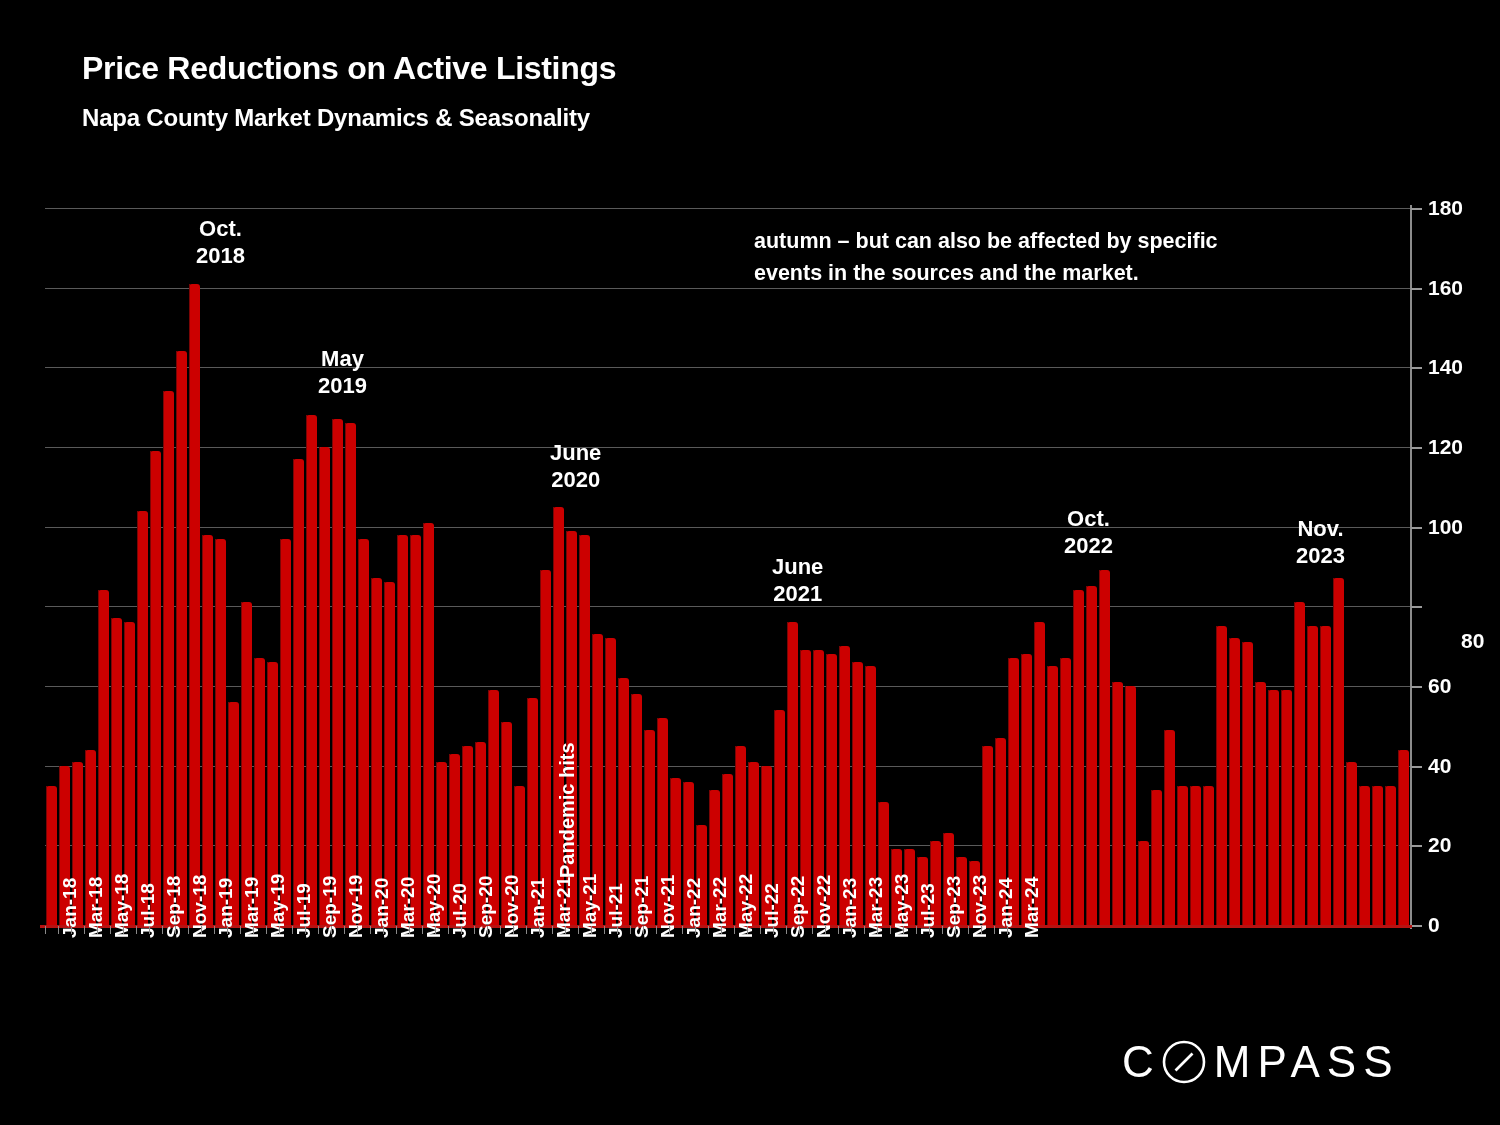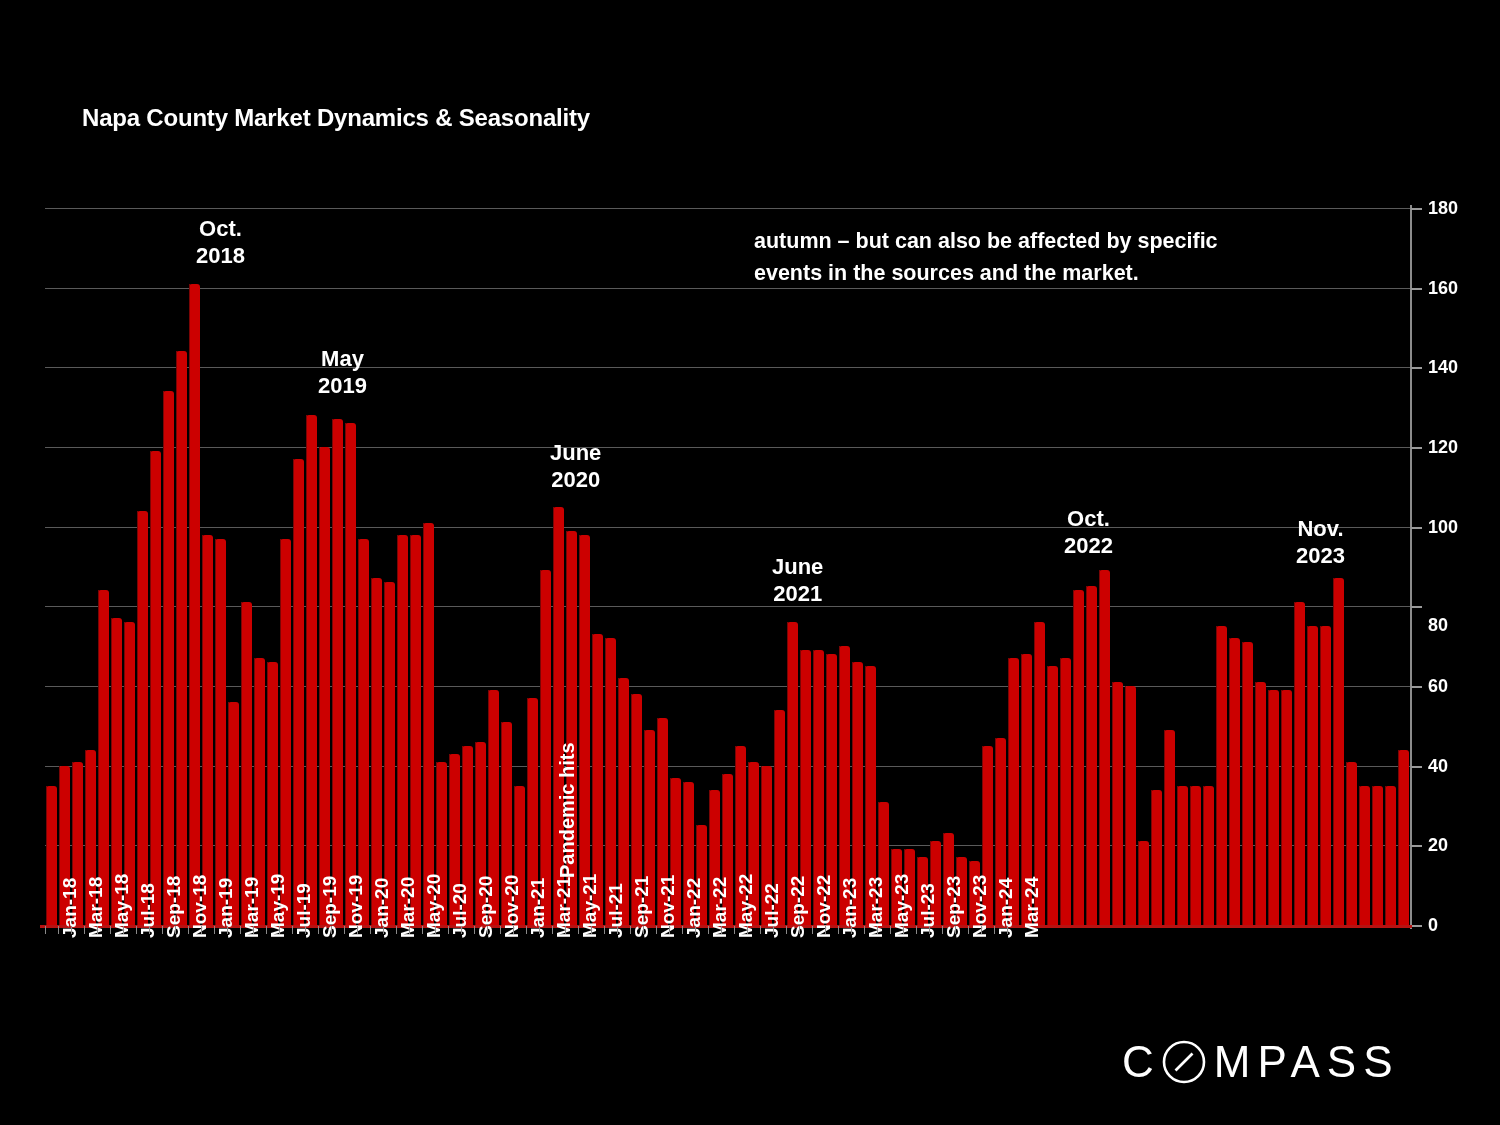--- a/index.html
+++ b/index.html
@@ -7,21 +7,21 @@
   #page{position:relative;width:1500px;height:1125px;background:#000;}
 
   .title{position:absolute;left:82px;top:50px;font-size:32px;font-weight:bold;letter-spacing:-0.3px;color:#fff;white-space:nowrap;}
   .subtitle{position:absolute;left:82px;top:104px;font-size:24px;font-weight:bold;letter-spacing:-0.2px;color:#fff;white-space:nowrap;}
 
   
   #plot{position:absolute;left:45px;top:208px;width:1365px;height:718px;}
   .gridline{position:absolute;left:0;width:100%;height:1px;background:#5a5a5a;}
   .axis-right{position:absolute;left:1410px;top:205px;width:2px;height:724px;background:#8c8c8c;}
   .tick-mark{position:absolute;left:1411px;width:11px;height:2px;background:#9a9a9a;}
-  .ylabel{position:absolute;left:1428px;font-size:18px;font-weight:bold;color:#fff;transform:translateY(-50%);}
+  .ylabel{position:absolute;left:1428px;font-size:21px;font-weight:bold;color:#fff;transform:translateY(-50%);}
   .baseline{position:absolute;left:40px;top:925px;width:1372px;height:3px;background:#b81212;}
 
   .bar{position:absolute;bottom:0;background:#cc0000;border-radius:3px 3px 0 0;}
   .bar::after{content:"";position:absolute;left:0;top:0;bottom:0;width:1px;background:#7a0505;}
 
   .xlabel{position:absolute;font-size:19px;font-weight:bold;color:#fff;transform-origin:left top;transform:rotate(-90deg);white-space:nowrap;}
   .xtick{position:absolute;top:926px;width:1px;height:8px;background:#8a8a8a;}
 
   .callout{position:absolute;font-size:22px;font-weight:bold;line-height:1.22;color:#fff;text-align:center;white-space:pre-line;}
 
@@ -38,20 +38,21 @@
   .source span{display:block;}
 
   .logo{position:absolute;left:1122px;top:1037px;display:flex;align-items:center;}
   .logo .lt{font-size:44px;font-weight:300;letter-spacing:7px;color:#fff;font-family:"Liberation Sans",sans-serif;}
 </style>
 </head>
 <body>
 
 <div id="page">
 
+  <div class="title">Price Reductions on Active Listings</div>
   <div class="subtitle">Napa County Market Dynamics &amp; Seasonality</div>
 
   <div id="plot"></div>
   <div id="gridlines">
       <div class="gridline" style="top: 845.333px; left: 45px; width: 1365px;"></div>
       <div class="gridline" style="top: 765.667px; left: 45px; width: 1365px;"></div>
       <div class="gridline" style="top: 686px; left: 45px; width: 1365px;"></div>
       <div class="gridline" style="top: 606.333px; left: 45px; width: 1365px;"></div>
       <div class="gridline" style="top: 526.667px; left: 45px; width: 1365px;"></div>
       <div class="gridline" style="top: 447px; left: 45px; width: 1365px;"></div>
@@ -63,21 +64,21 @@
   <div id="yaxis">
       <div class="tick-mark" style="top: 925px;"></div>
       <div class="ylabel" style="top: 925px;">0</div>
       <div class="tick-mark" style="top: 845.333px;"></div>
       <div class="ylabel" style="top: 845.333px;">20</div>
       <div class="tick-mark" style="top: 765.667px;"></div>
       <div class="ylabel" style="top: 765.667px;">40</div>
       <div class="tick-mark" style="top: 686px;"></div>
       <div class="ylabel" style="top: 686px;">60</div>
       <div class="tick-mark" style="top: 606.333px;"></div>
-      <div class="ylabel" style="top: 625px;">80</div>
+      <div class="ylabel" style="top: 641px; margin-left: 33px;">80</div>
       <div class="tick-mark" style="top: 526.667px;"></div>
       <div class="ylabel" style="top: 526.667px;">100</div>
       <div class="tick-mark" style="top: 447px;"></div>
       <div class="ylabel" style="top: 447px;">120</div>
       <div class="tick-mark" style="top: 367.333px;"></div>
       <div class="ylabel" style="top: 367.333px;">140</div>
       <div class="tick-mark" style="top: 287.667px;"></div>
       <div class="ylabel" style="top: 287.667px;">160</div>
       <div class="tick-mark" style="top: 208px;"></div>
       <div class="ylabel" style="top: 208px;">180</div>

